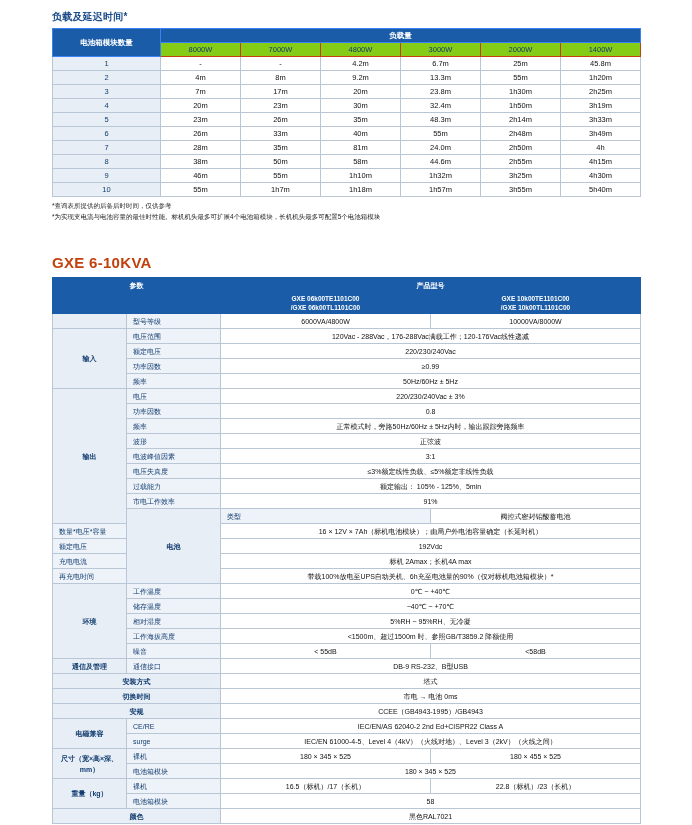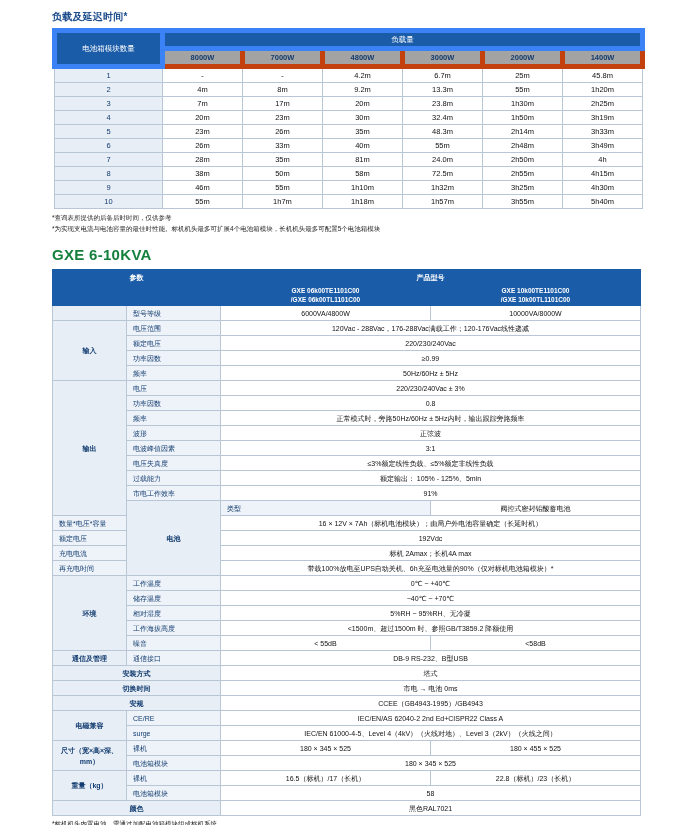--- a/index.html
+++ b/index.html
@@ -8,28 +8,28 @@
     font-family:"Liberation Sans","DejaVu Sans",sans-serif;
     color:#111;
     -webkit-font-smoothing:antialiased;
   }
   .page{position:relative;width:692px;height:825px;padding:0;box-sizing:border-box;}
   .sec-title{
     color:#1a4a8a;font-weight:bold;font-size:10px;
     margin:10px 0 4px 52px;letter-spacing:.2px;
   }
   .big-title{
-    color:#15803d;font-weight:bold;font-size:15px;
-    margin:12px 0 6px 52px;letter-spacing:.3px;
+    color:#c2410c;font-weight:bold;font-size:15px;
+    margin:32px 0 6px 52px;letter-spacing:.3px;
   }
   table{border-collapse:collapse;table-layout:fixed;}
   .t1{margin-left:52px;width:588px;font-size:7.5px;}
   .t1 th,.t1 td{border:1px solid #b9c6d6;text-align:center;padding:1px 0;height:11px;line-height:11px;}
-  .t1 thead th{background:#1a5ca8;color:#fff;font-weight:normal;border:5px solid #3b82f6;}
-  .t1 .hdr2 th{background:#a3a3a3;color:#123c70;font-weight:bold;border:5px solid #c2410c;}
+  .t1 thead th{background:#1a5ca8;color:#fff;font-weight:bold;border:1px solid #3b82f6;}
+  .t1 .hdr2 th{background:#84cc16;color:#123c70;font-weight:normal;border:1px solid #c2410c;}
   .t1 td.num{background:#e8eef6;color:#123c70;}
   .t1 tbody tr td{background:#fff;}
   .t1 tbody tr td:first-child{background:#e8eef6;color:#123c70;}
   .notes{margin-left:52px;font-size:6.5px;color:#222;line-height:11px;margin-top:3px;}
   .notes div{white-space:nowrap;}
 
   .t2{margin-left:52px;width:588px;font-size:7px;}
   .t2 td,.t2 th{border:1px solid #b9c6d6;padding:1px 3px;height:12px;line-height:11px;vertical-align:middle;}
   .t2 .hrow th{background:#1a5ca8;color:#fff;font-weight:bold;text-align:center;border:1px solid #1a5ca8;}
   .t2 .hrow2 th{background:#1a5ca8;color:#fff;font-weight:bold;text-align:center;border:1px solid #1a5ca8;font-size:6.5px;line-height:9px;}
@@ -131,21 +131,21 @@
           <td>81m</td>
           <td>24.0m</td>
           <td>2h50m</td>
           <td>4h</td>
         </tr>
         <tr>
           <td class="num">8</td>
           <td>38m</td>
           <td>50m</td>
           <td>58m</td>
-          <td>72.5m</td>
+          <td>44.6m</td>
           <td>2h55m</td>
           <td>4h15m</td>
         </tr>
         <tr>
           <td class="num">9</td>
           <td>46m</td>
           <td>55m</td>
           <td>1h10m</td>
           <td>1h32m</td>
           <td>3h25m</td>

